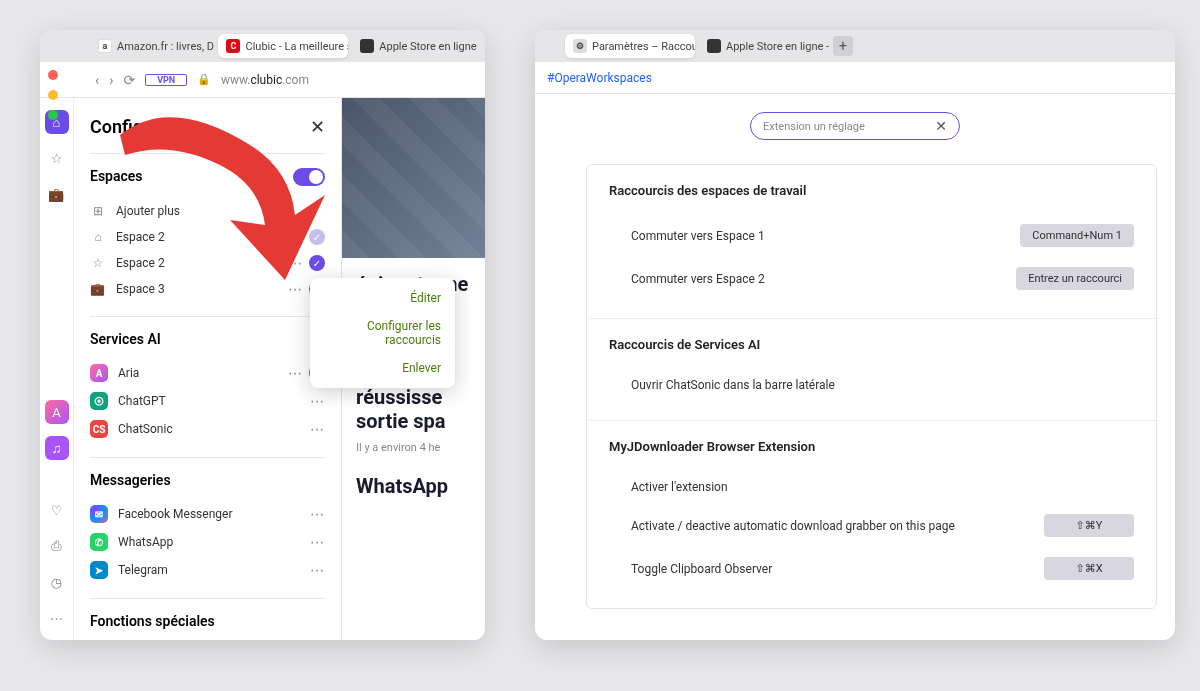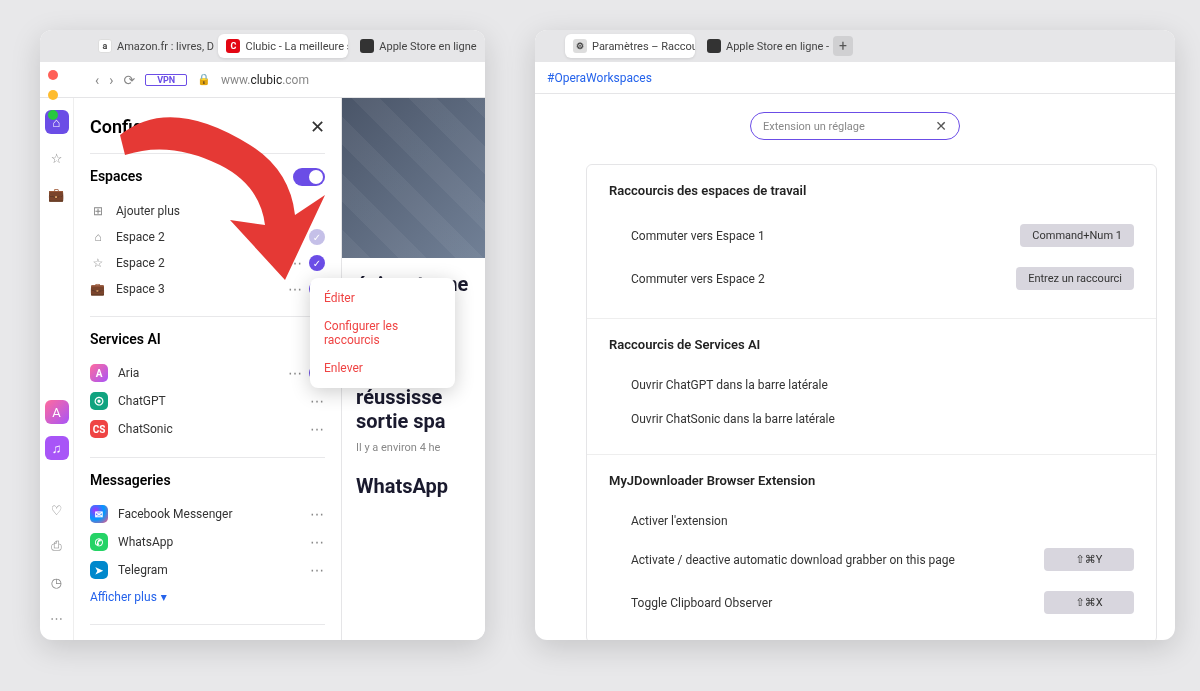--- a/index.html
+++ b/index.html
@@ -74,21 +74,21 @@
 
 .content-area { flex: 1; overflow: hidden; background: #fff; }
 .article-img { width: 100%; height: 160px; background: linear-gradient(135deg,#4a5568,#718096); position: relative; }
 .article-img::before { content:''; position:absolute; inset:0; background: repeating-linear-gradient(45deg, rgba(255,255,255,0.05) 0 20px, transparent 20px 40px); }
 .article-text { padding: 14px; font-family: Georgia, serif; }
 .article-title { font-size: 20px; font-weight: 700; line-height: 1.2; margin-bottom: 8px; color: #1a1a2e; }
 .article-meta { font-size: 11px; color: #888; margin-bottom: 20px; }
 
 
 .context-menu { position: absolute; background: #fff; border-radius: 8px; box-shadow: 0 4px 20px rgba(0,0,0,0.2); padding: 6px 0; z-index: 100; left: 310px; top: 278px; width: 145px; }
-.ctx-item { padding: 7px 14px; font-size: 12px; color: #ef4444; }
+.ctx-item { padding: 7px 14px; font-size: 12px; color: #4d7c0f; text-align: right; }
 
 
 .arrow-wrap { position: absolute; left: 110px; top: 95px; z-index: 50; pointer-events: none; }
 
 
 .right-addr { display:flex; align-items:center; height:32px; padding:0 12px; border-bottom:1px solid #e5e5e7; font-size:12px; color:#2563eb; }
 .right-body { padding: 18px; }
 .search-wrap { display:flex; justify-content:center; margin-bottom: 24px; }
 .search-pill { display:flex; align-items:center; width: 210px; height: 28px; border: 1.5px solid #6b4de6; border-radius: 20px; padding: 0 12px; font-size: 11px; color: #888; }
 .search-x { margin-left: auto; color: #555; font-size: 14px; }
@@ -238,24 +238,20 @@
               <span class="more-dots">⋯</span>
             </div>
         </div>
         <div class="list-item">
           <div class="svc-icon svc-telegram">➤</div>
           <span>Telegram</span>
           <div class="li-actions">
               <span class="more-dots">⋯</span>
             </div>
         </div>
-        <div class="show-more">
-          <span>Afficher plus</span>
-          <span>▾</span>
-        </div>
       </div>
 
       <div class="section">
         <div class="section-header">
           <span class="section-title">Fonctions spéciales</span>
         </div>
       </div>
     </div>
 
     <div class="content-area">
@@ -316,23 +312,20 @@
         </div>
         <div class="srow">
           <span>Commuter vers Espace 2</span>
           <span class="shortcut-btn">Entrez un raccourci</span>
         </div>
       </div>
 
       <div class="sgroup">
         <div class="sgroup-title">Raccourcis de Services AI</div>
         <div class="srow">
-          <span>Ouvrir ChatGPT dans la barre latérale</span>
-        </div>
-        <div class="srow">
           <span>Ouvrir ChatSonic dans la barre latérale</span>
         </div>
       </div>
 
       <div class="sgroup">
         <div class="sgroup-title">MyJDownloader Browser Extension</div>
         <div class="srow">
           <span>Activer l'extension</span>
         </div>
         <div class="srow">

